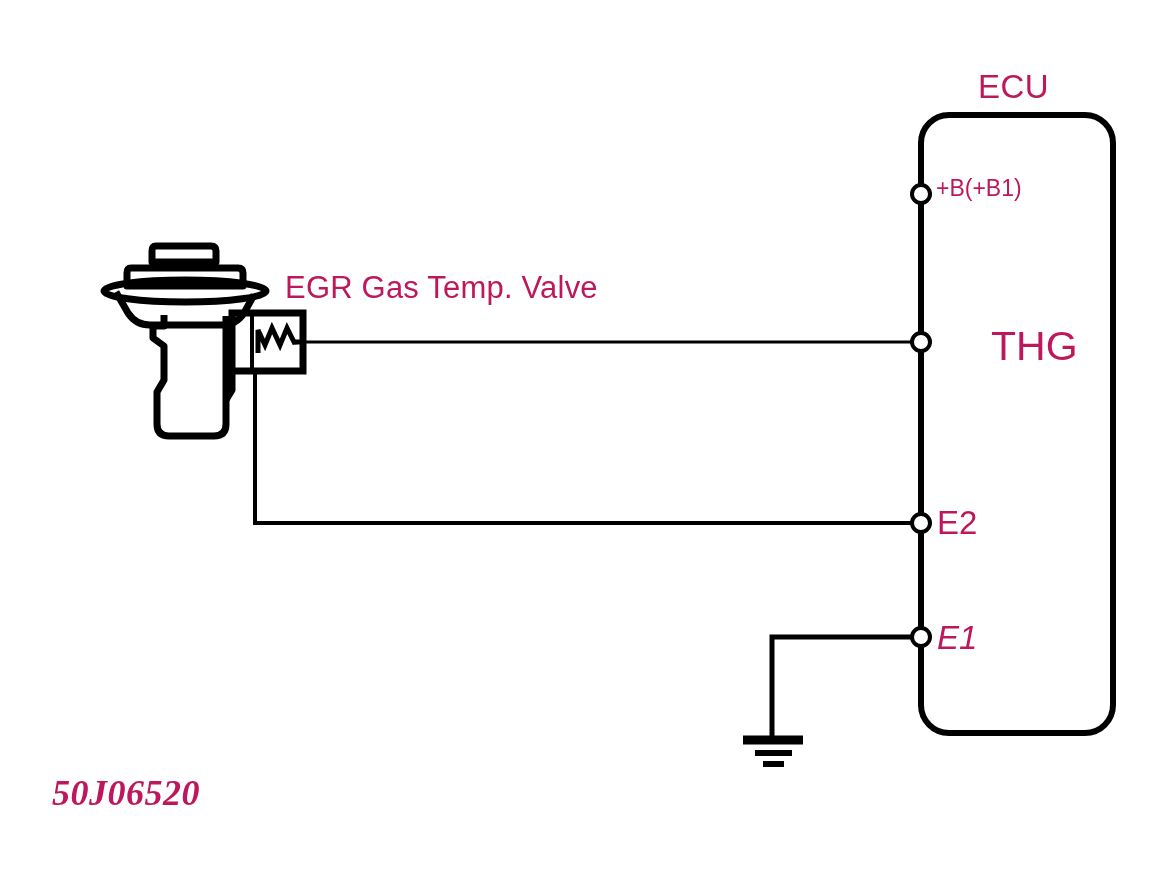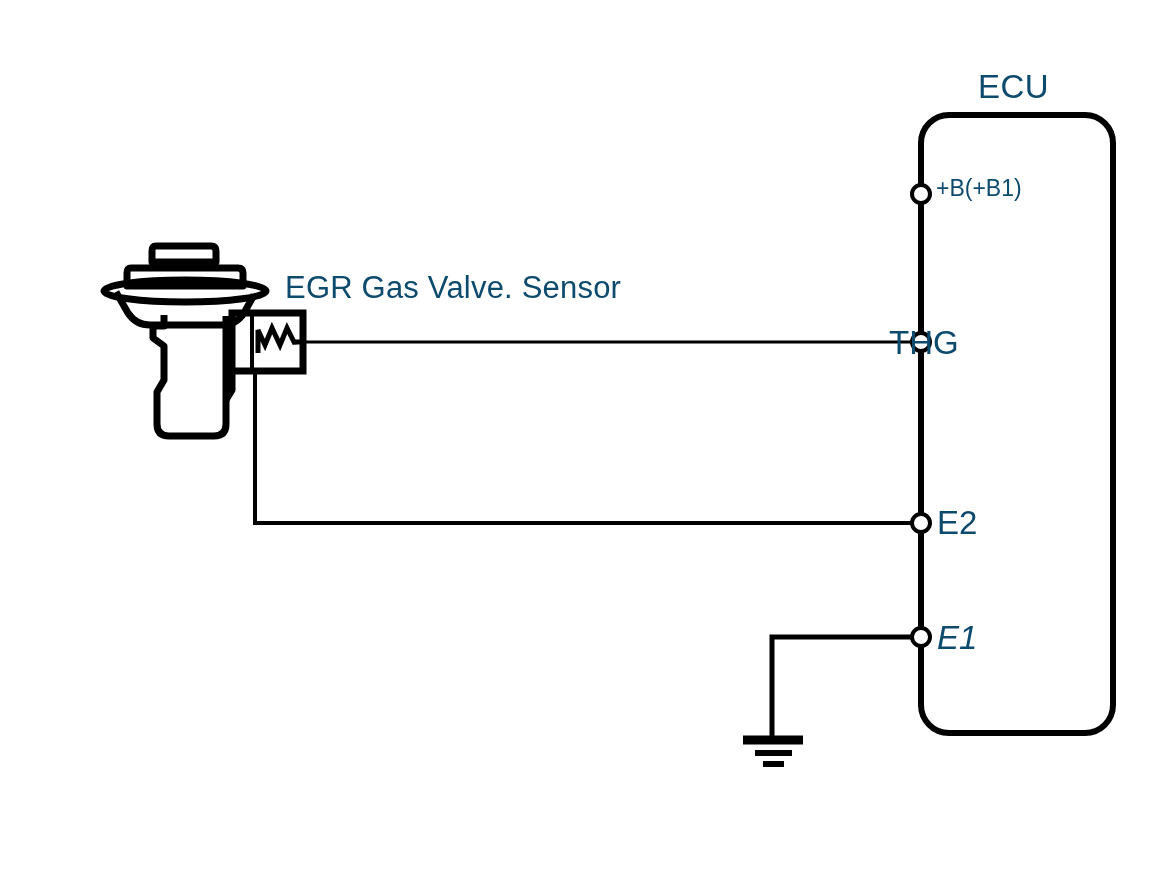--- a/index.html
+++ b/index.html
@@ -23,42 +23,42 @@
   svg.diagram-canvas {
     position: absolute;
     top: 0;
     left: 0;
     width: 1156px;
     height: 884px;
     display: block;
   }
   .lbl {
     position: absolute;
-    color: #0c4a6e;
+    color: #be185d;
     font-family: "Liberation Sans", sans-serif;
     white-space: pre;
     line-height: 1;
     user-select: none;
   }
   #label-ecu {
     left: 978px;
     top: 70px;
     font-size: 33px;
     letter-spacing: 0.5px;
   }
   #label-plus-b {
     left: 936px;
     top: 177px;
     font-size: 23px;
     letter-spacing: 0px;
   }
   #label-thg {
-    left: 889px;
+    left: 991px;
     top: 326px;
-    font-size: 33px;
+    font-size: 41px;
   }
   #label-e2 {
     left: 937px;
     top: 506px;
     font-size: 33px;
   }
   #label-e1 {
     left: 937px;
     top: 621px;
     font-size: 33px;
@@ -155,17 +155,18 @@
   <div class="lbl" id="label-ecu">ECU</div>
 
   <div class="lbl" id="label-plus-b">+B(+B1)</div>
 
   <div class="lbl" id="label-thg">THG</div>
 
   <div class="lbl" id="label-e2">E2</div>
 
   <div class="lbl" id="label-e1">E1</div>
 
-  <div class="lbl" id="label-sensor">EGR Gas Valve. Sensor</div>
+  <div class="lbl" id="label-sensor">EGR Gas Temp. Valve</div>
 
 
+  <div class="lbl" id="label-figure-code">50J06520</div>
 
 </div>
 
 </body></html>

